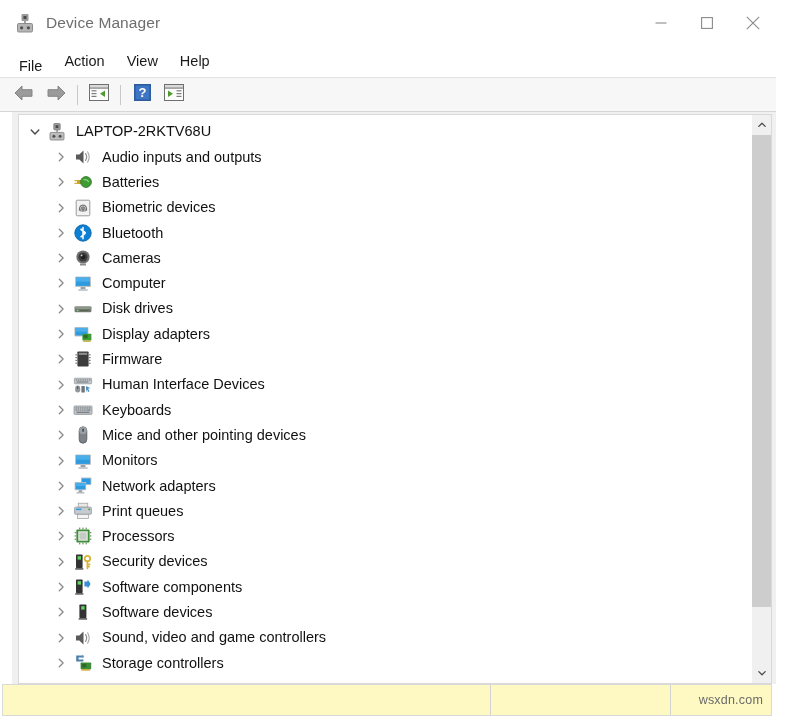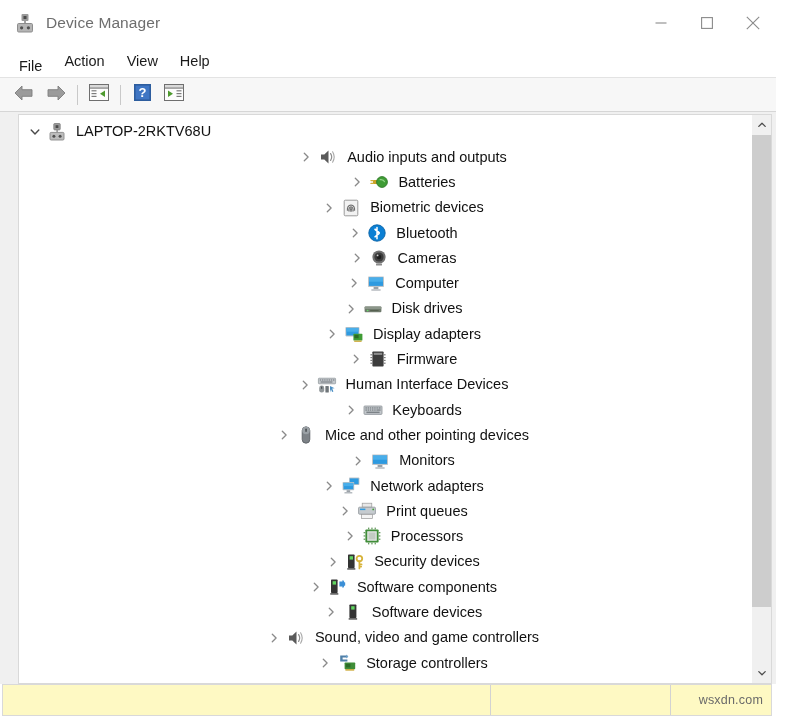--- a/index.html
+++ b/index.html
@@ -106,41 +106,42 @@
     background: #c9c9c9;
     margin: 0 5px;
     flex: 0 0 1px;
   }
 
   
   #content-wrap {
     flex: 1 1 auto;
     display: flex;
     background: #f0f0f0;
-    padding: 2px 4px 0 18px;
+    padding: 2px 4px 0 6px;
     min-height: 0;
+    margin-left: 12px;
   }
   #tree-panel {
     flex: 1 1 auto;
     background: #ffffff;
     border: 1px solid #d9d9d9;
     border-right: none;
     overflow: hidden;
     position: relative;
     padding-top: 4px;
   }
   .tree-row {
     height: 25.3px;
     display: flex;
     align-items: center;
     white-space: nowrap;
     padding-left: 8px;
   }
   .tree-row.root { padding-left: 8px; }
-  .tree-row.child { padding-left: 34px; justify-content: center; }
+  .tree-row.child { padding-left: 34px; }
 
   .chevron {
     width: 16px;
     height: 16px;
     flex: 0 0 16px;
     display: flex;
     align-items: center;
     justify-content: center;
   }
   .node-icon {

